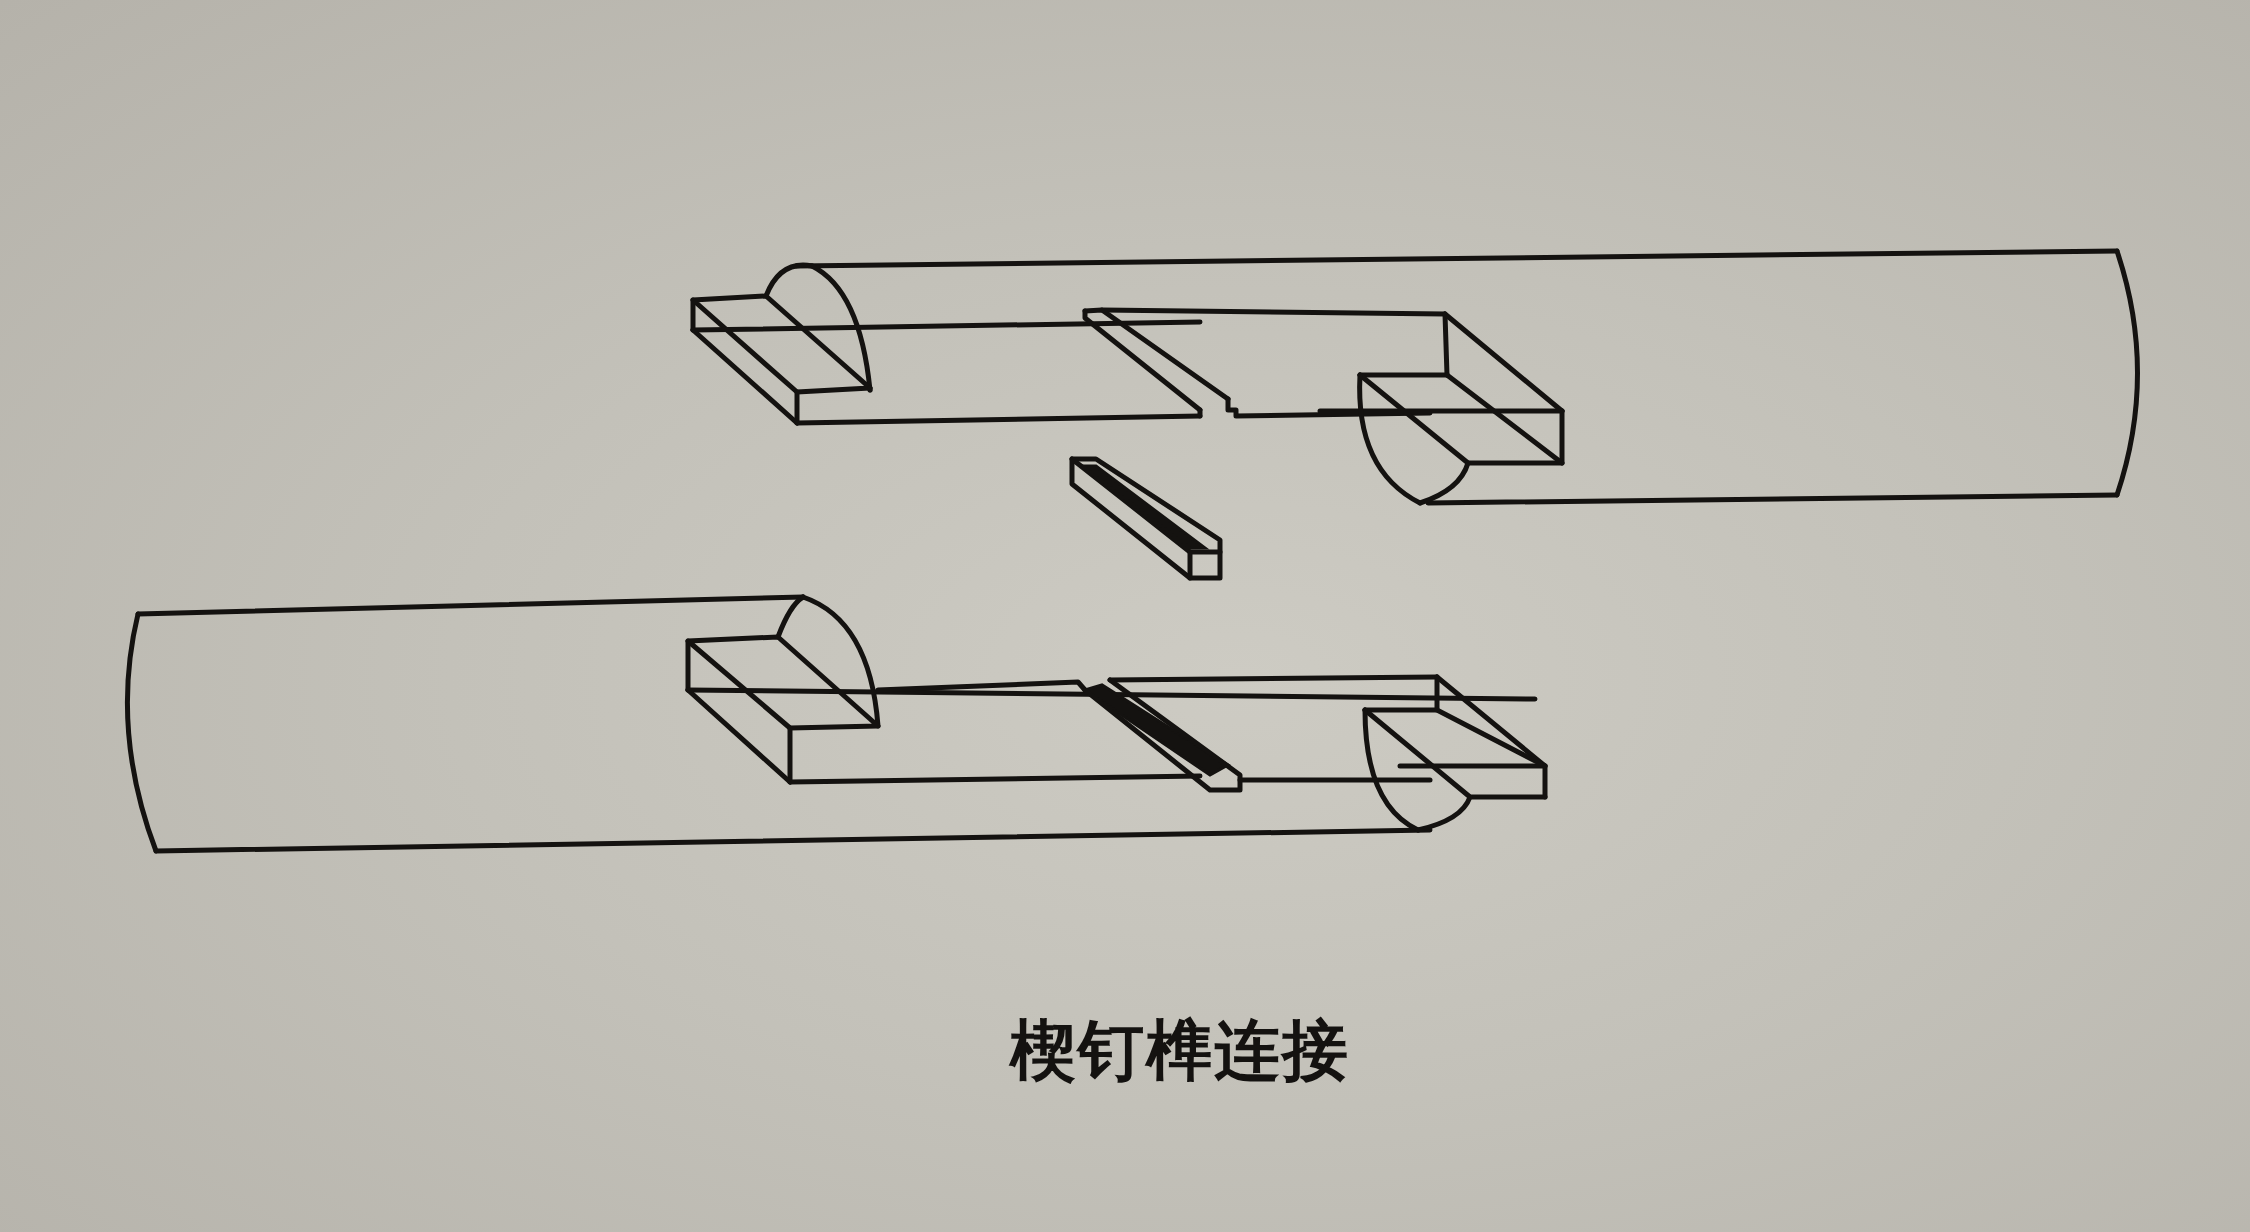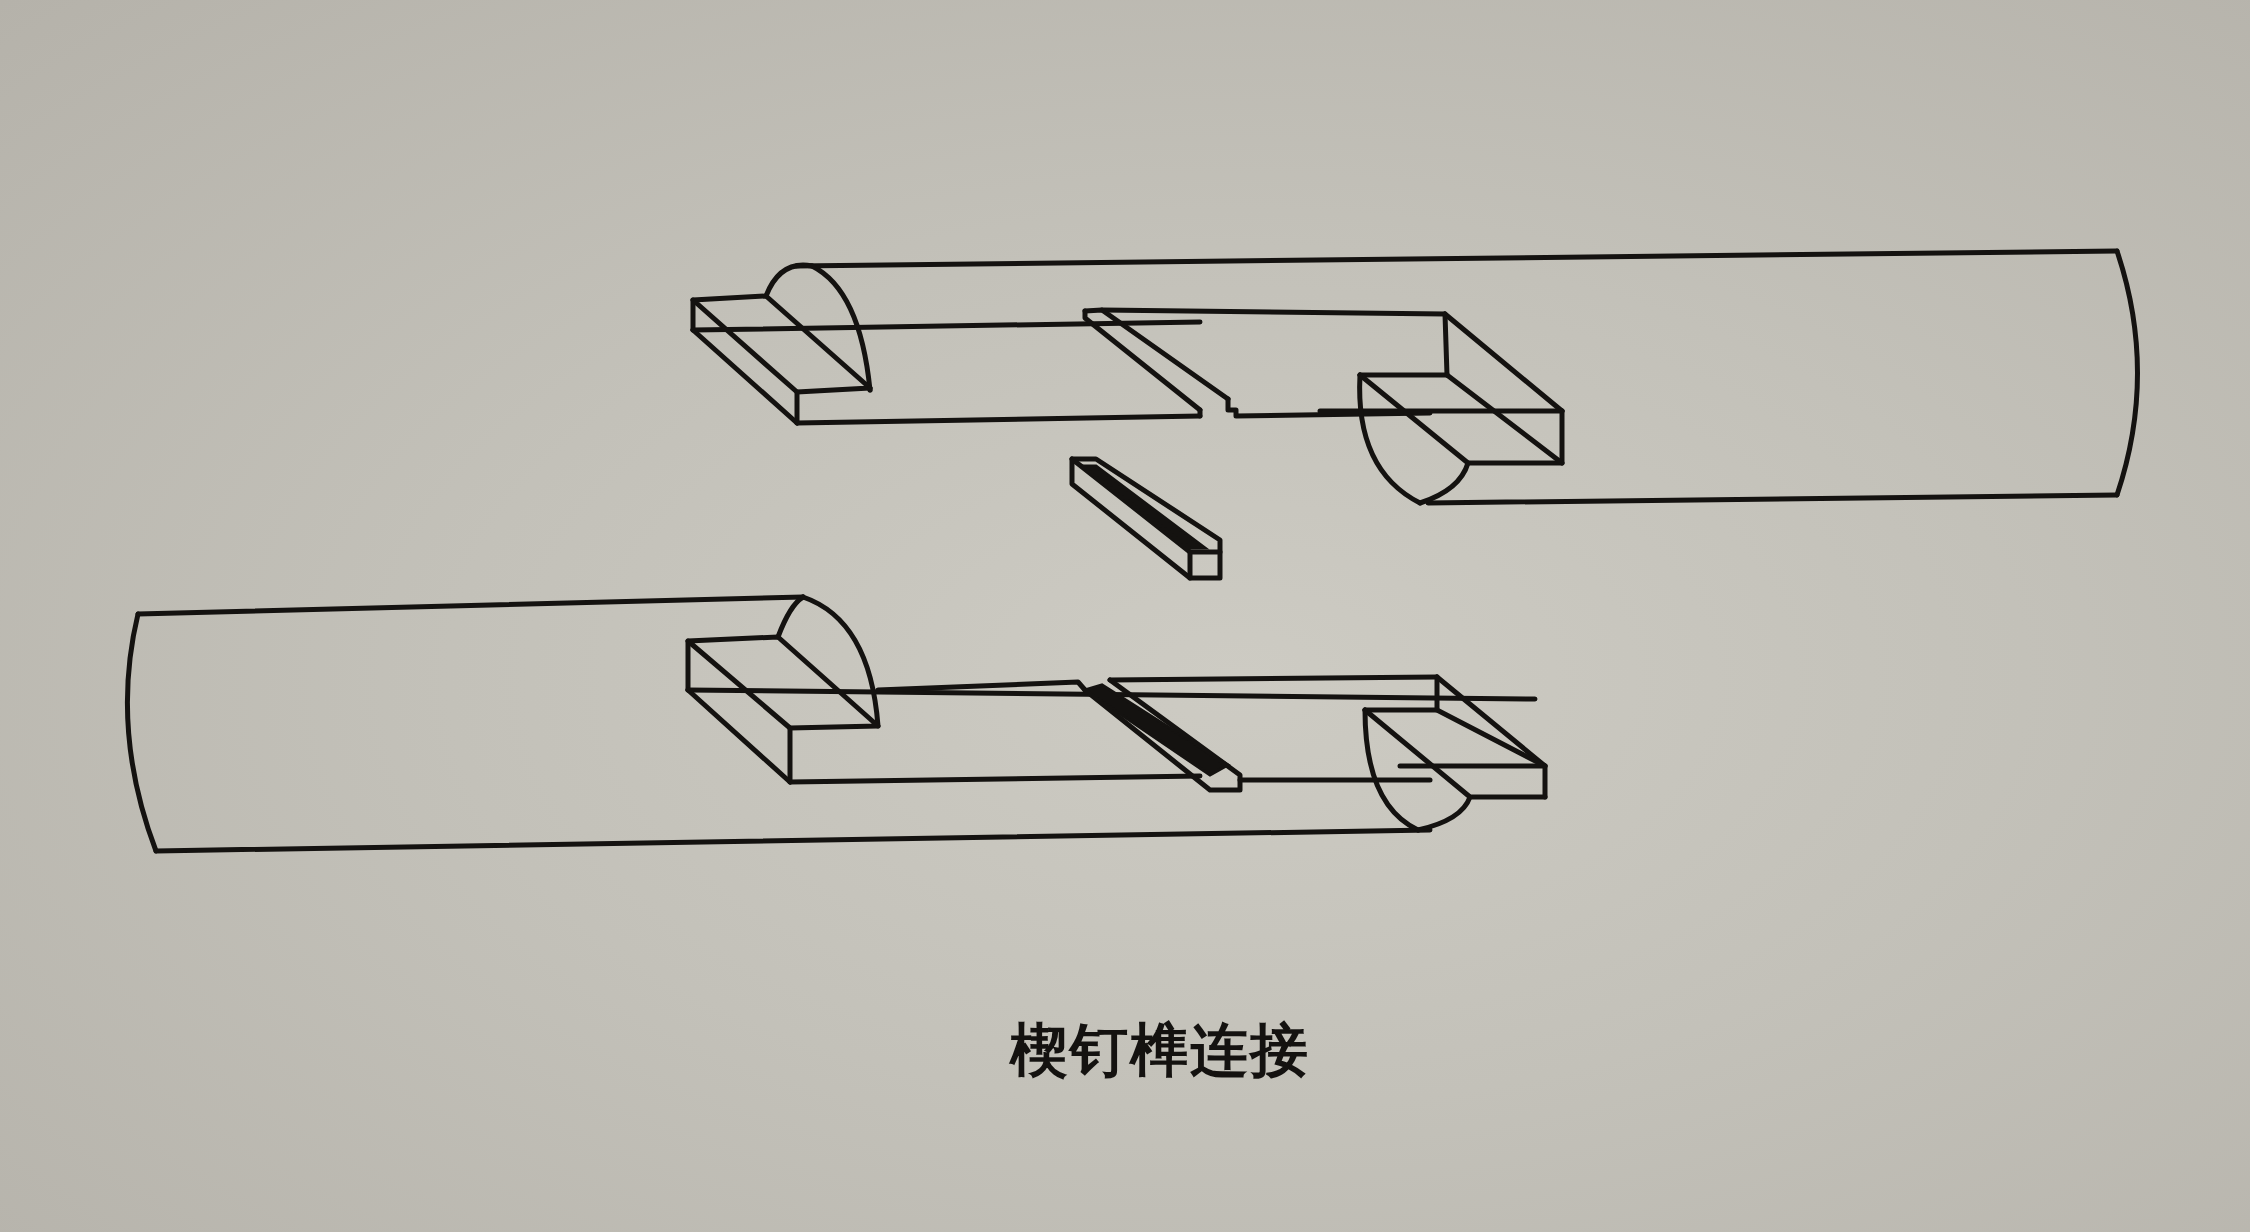--- a/index.html
+++ b/index.html
@@ -7,21 +7,21 @@
     width: 2250px; height: 1232px; overflow: hidden;
     background: radial-gradient(ellipse at 55% 55%, #cdcbc3 0%, #c3c1b9 45%, #b5b2aa 100%);
     font-family: "DejaVu Serif", "Liberation Serif", serif;
     position: relative;
   }
   #figure { position: absolute; left: 0; top: 0; width: 2250px; height: 1232px; }
   #figure .ln { fill: none; stroke: #141210; stroke-width: 5; stroke-linejoin: round; stroke-linecap: round; }
   #figure .fill-dark { fill: #141210; stroke: #141210; stroke-width: 3; }
   #caption {
     position: absolute; left: 1010px; top: 995px; width: 460px; height: 110px;
-    font-size: 58px; line-height: 110px; color: #141210; letter-spacing: 2px;
+    font-size: 66px; line-height: 110px; color: #141210; letter-spacing: 2px;
     font-weight: bold; white-space: nowrap;
   }
 </style>
 </head>
 <body>
 
 <svg id="figure" viewBox="0 0 2250 1232" xmlns="http://www.w3.org/2000/svg">
 
   <g>
 

